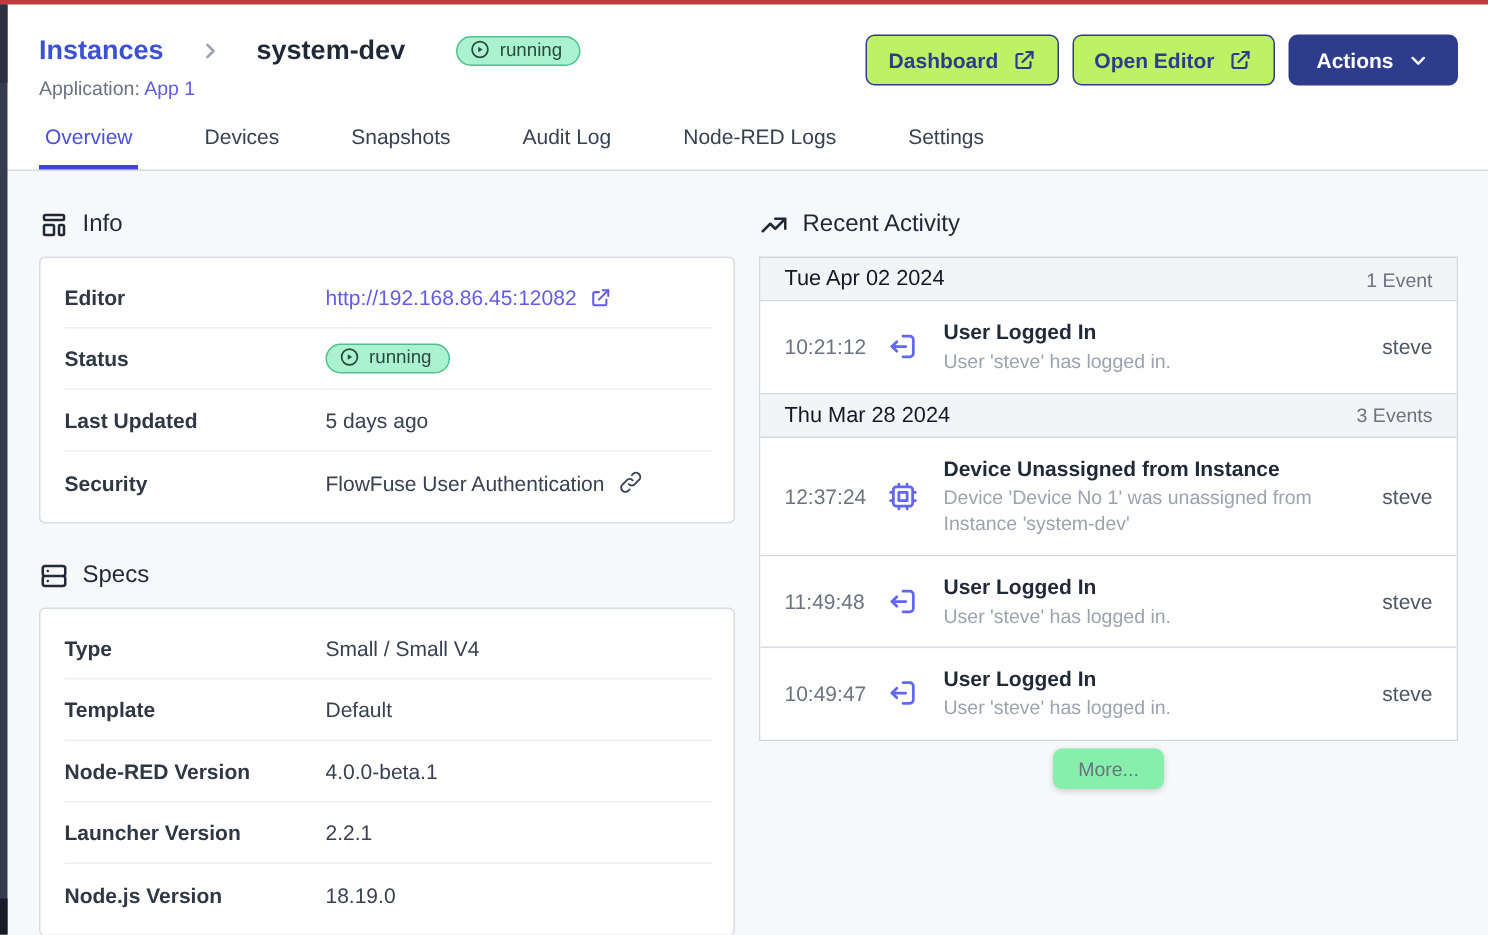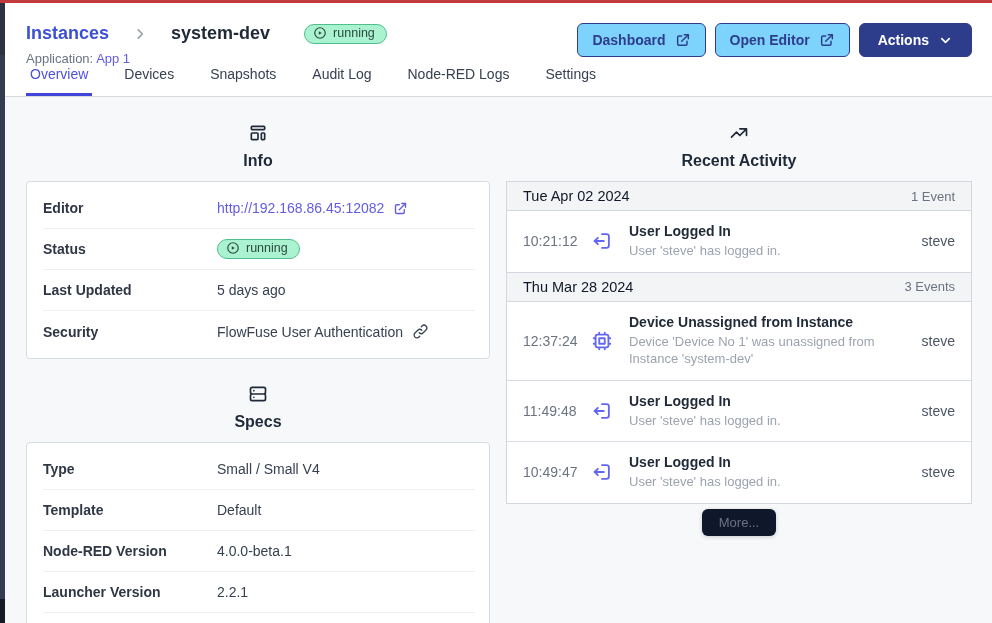--- a/index.html
+++ b/index.html
@@ -21,36 +21,36 @@
   .crumb-current { color:#1f2937; }
   .badge { display:inline-flex; align-items:center; gap:6px; background:#abf2d0;
     border:1px solid #4ec08d; border-radius:999px; padding:1px 11px 3px 8px;
     font-size:12.5px; color:#2a4a3c; font-weight:400; }
   .badge svg { display:block; }
   .breadcrumb .badge { margin-left:10px; }
   .app-line { margin-top:7px; font-size:13px; color:#6b7280; }
   .app-line a { color:#635ce2; text-decoration:none; cursor:pointer; }
   .hdr-buttons { display:flex; gap:9px; }
   .btn { display:inline-flex; align-items:center; gap:9px; border-radius:6px;
-    font-weight:700; font-size:14px; padding:8px 14px; cursor:pointer; background:#7dd3fc;
+    font-weight:700; font-size:14px; padding:8px 14px; cursor:pointer; background:#bef264;
     font-family:"Liberation Sans", sans-serif; }
   .btn-outline { border:1px solid #2e3c8c; color:#2e3c8c; }
   .btn-solid { border:1px solid #2e3c8c; background:#2e3c8c; color:#fff; padding:8px 18px; }
   .btn svg { display:block; }
-  .tabs { display:flex; gap:28px; }
+  .tabs { display:flex; gap:40px; margin-top:17px; }
   .tab { font-size:14px; color:#374151; padding:0 4px 11px; cursor:pointer; background:none; border:none;
     font-family:"Liberation Sans", sans-serif; border-bottom:3px solid transparent; }
   .tab.active { color:#4c51dd; border-bottom-color:#4146d8; font-weight:400; }
 
   
   .content { display:flex; gap:16px; padding:26px 20px 20px 21px; background:#f7f8fa; }
   .col-left { width:464px; flex:none; }
   .col-right { flex:1; min-width:0; }
-  .section-head { display:flex; align-items:center; gap:9px; font-size:16px; font-weight:700;
-    color:#1f2937; margin-bottom:11px;flex-direction:column; }
+  .section-head { display:flex; align-items:center; gap:9px; font-size:16px; font-weight:400;
+    color:#1f2937; margin-bottom:11px; }
   .section-head svg { display:block; color:#1f2937; }
   .section + .section { margin-top:25px; }
 
   .card { background:#fff; border:1px solid #d7dbe2; border-radius:4px; padding:6px 0; }
   .irow { display:flex; align-items:center; min-height:41px; margin:0 14px 0 16px; }
   .irow:not(:last-child) { border-bottom:1px solid #edeff2; }
   .ilabel { width:174px; flex:none; font-weight:700; font-size:14px; color:#2f3744; }
   .ivalue { font-size:14px; color:#374151; display:flex; align-items:center; gap:9px; min-width:0; }
   .ivalue a { color:#635ce2; text-decoration:none; cursor:pointer; display:inline-flex; align-items:center; gap:9px; }
   .ivalue .chain { color:#374151; cursor:pointer; display:inline-flex; }
@@ -64,21 +64,21 @@
   .aevent { display:flex; align-items:center; padding:10px 16px; background:#fff; }
   .aevent:not(:last-child) { border-bottom:1px solid #d9dde3; }
   .agroup:not(:last-child) .aevent:last-child { border-bottom:1px solid #d3d7de; }
   .aevent .time { width:60px; flex:none; color:#6b7280; font-size:14px; }
   .aevent .eicon { width:24px; flex:none; margin:0 14px 0 8px; color:#6366f1; display:flex; align-items:center; }
   .aevent .ebody { flex:1; min-width:0; padding:2px 0; }
   .etitle { font-size:14px; font-weight:700; color:#1f2937; }
   .edesc { font-size:13px; color:#9ca3af; margin-top:3px; line-height:1.35; }
   .aevent .euser { flex:none; color:#4b5563; font-size:14px; margin-left:12px; }
   .more-wrap { display:flex; justify-content:center; margin-top:5px; }
-  .more-btn { background:#0f172a; border:none; border-radius:6px; padding:6px 17px; font-size:13px;
+  .more-btn { background:#86efac; border:none; border-radius:6px; padding:6px 17px; font-size:13px;
     color:#6b7280; box-shadow:0 1px 4px rgba(0,0,0,.18); cursor:pointer;
     font-family:"Liberation Sans", sans-serif; }
 </style>
 </head>
 <body>
 
 <div class="top-red"></div>
 <div class="side-strip">
   <div class="seg-top"></div>
   <div class="seg-bottom"></div>

